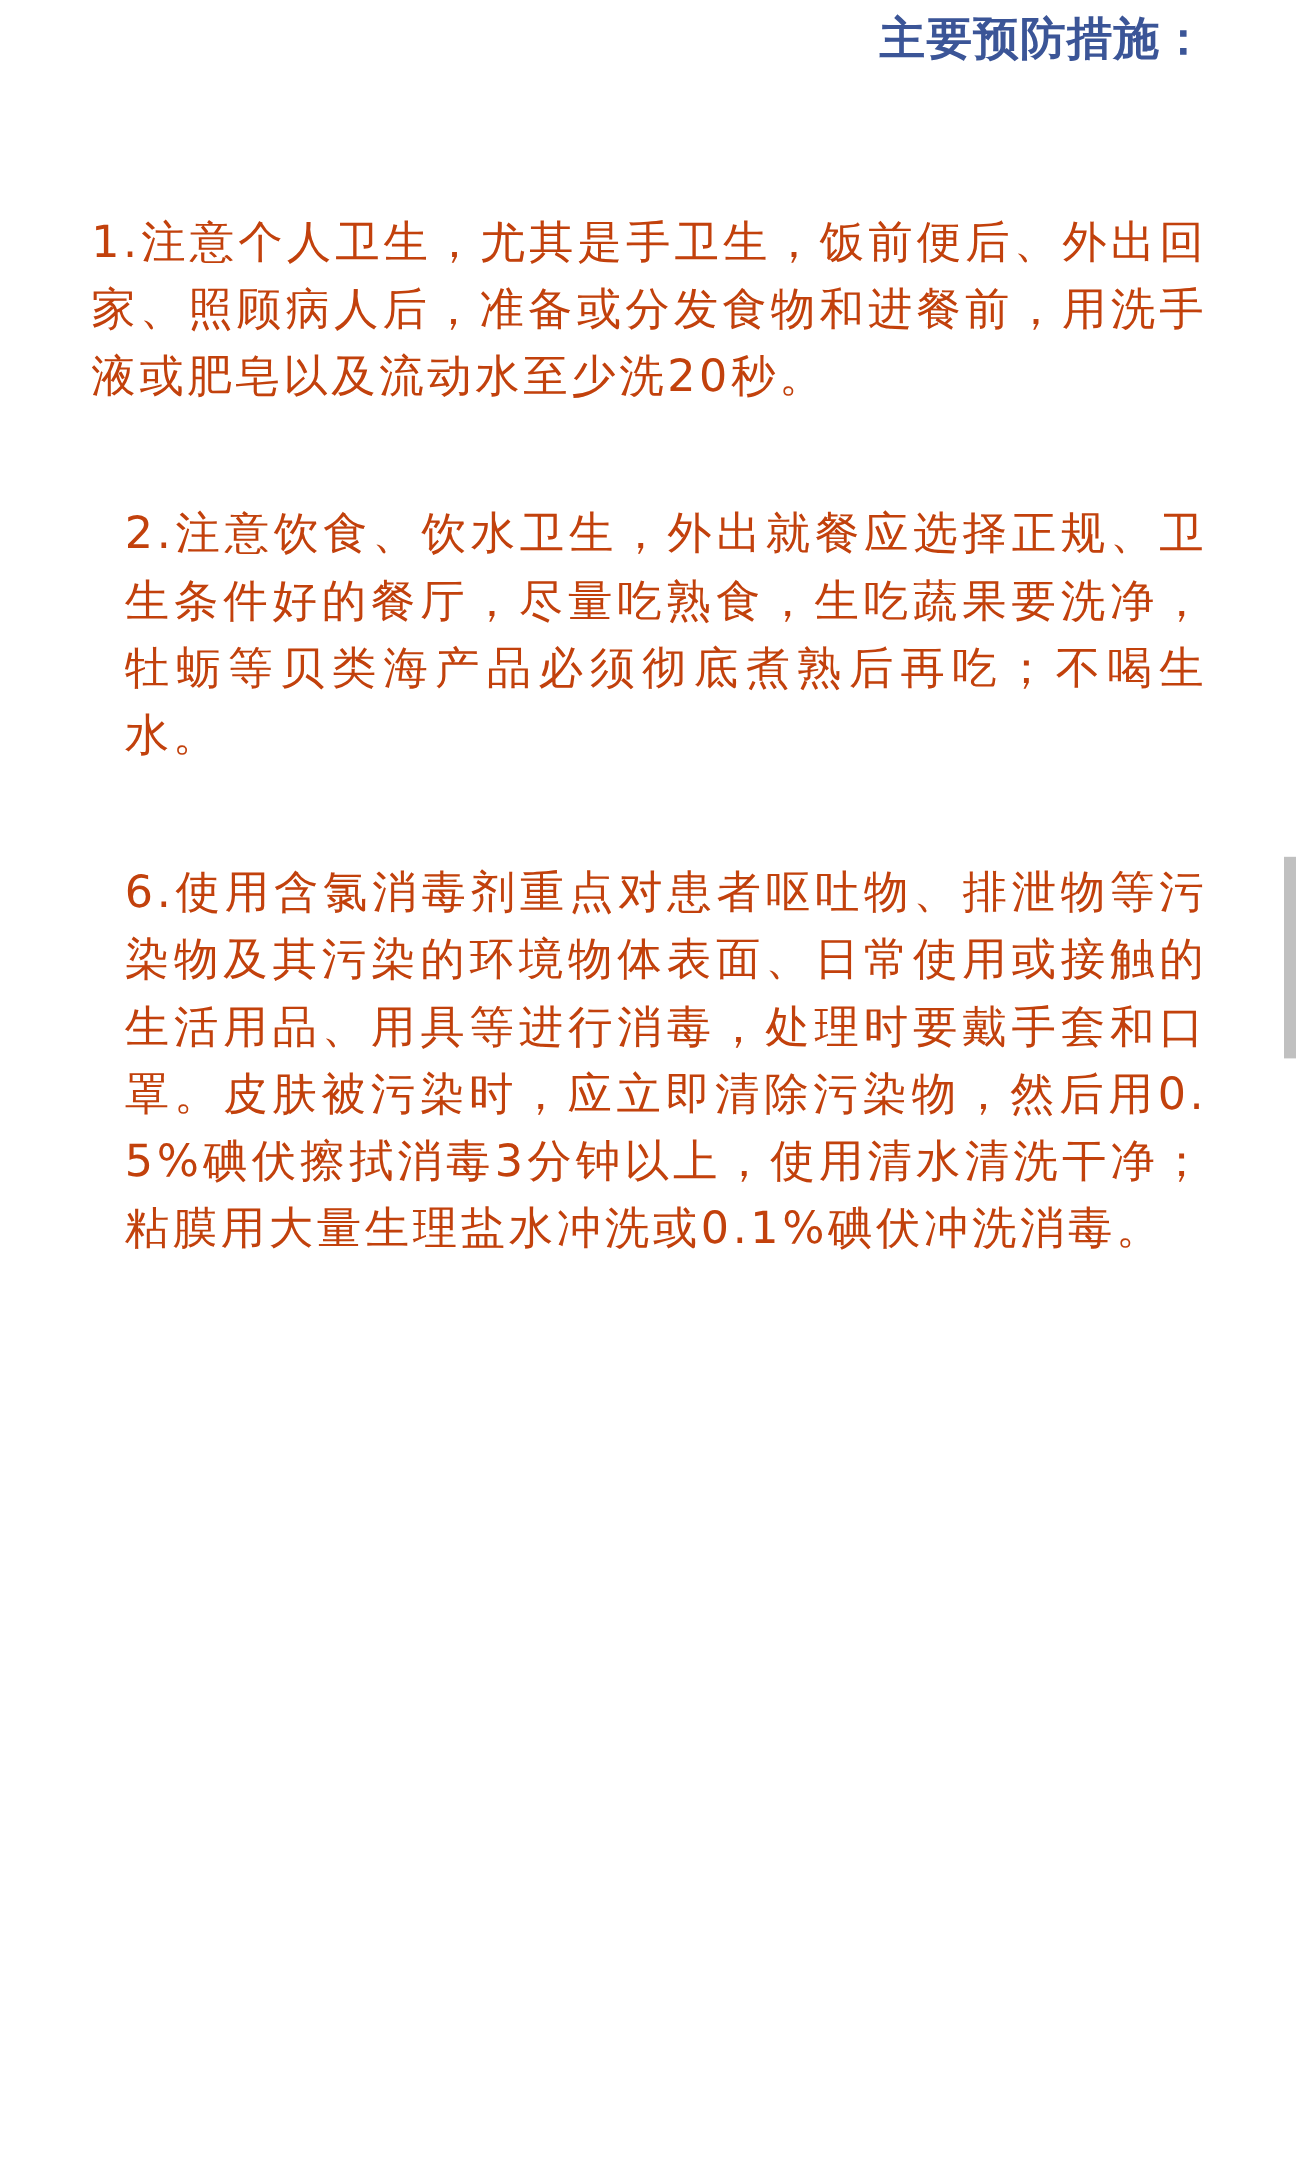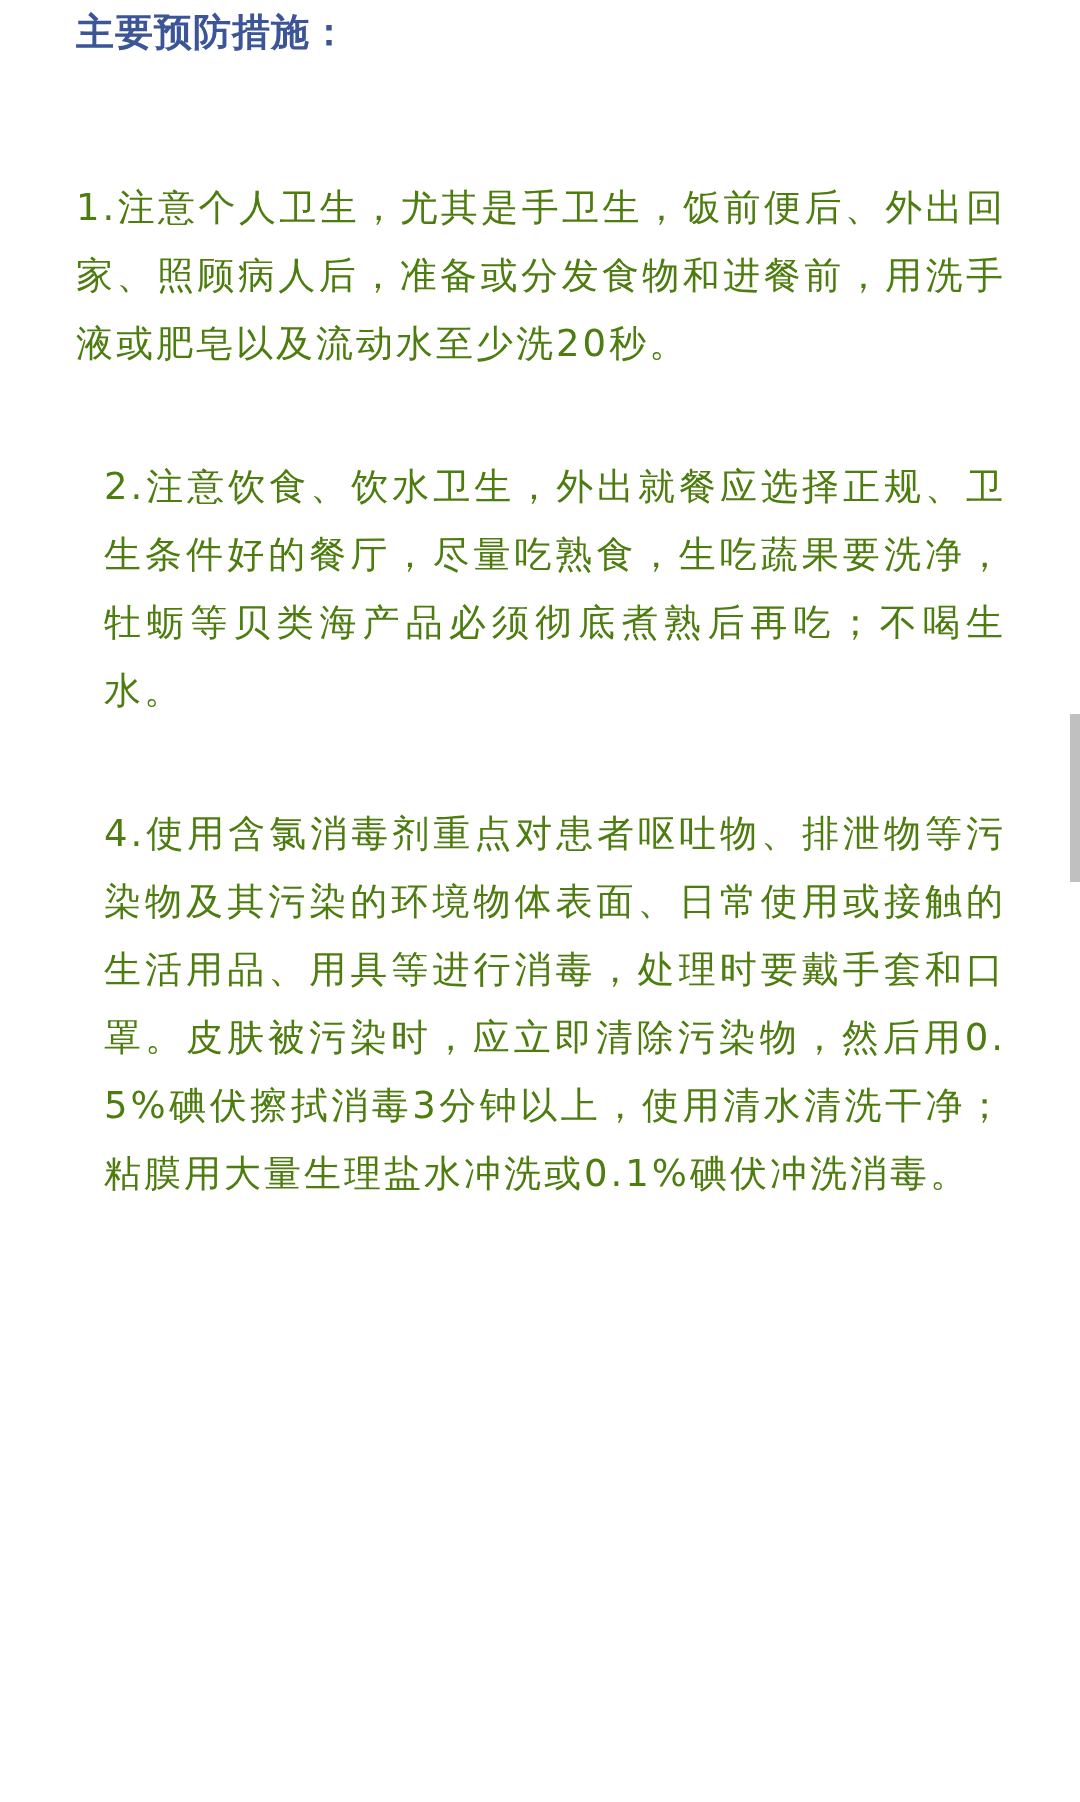--- a/index.html
+++ b/index.html
@@ -22,26 +22,27 @@
   }
   .heading {
     margin: 0;
     padding-top: 4px;
     height: 56px;
     line-height: 56px;
     font-size: 38px;
     font-weight: bold;
     color: #3b5597;
     letter-spacing: 1px;
+    text-align: right;
   }
   .para {
     margin: 0;
     font-size: 37px;
-    line-height: 68px;
-    color: #4d7c0f;
+    line-height: 56px;
+    color: #c2410c;
     letter-spacing: 3px;
     text-align: justify;
     word-break: break-all;
   }
   .para-1 { margin-top: 114px; }
   .para + .para { margin-top: 75px; margin-left: 28px; }
   .scrollbar-track {
     position: absolute;
     right: 0;
     top: 0;
@@ -57,18 +58,18 @@
     background: #c0c0c0;
   }
 </style>
 </head>
 <body>
 
 <div class="article">
   <h2 class="heading">主要预防措施：</h2>
   <p class="para para-1">1.注意个人卫生，尤其是手卫生，饭前便后、外出回家、照顾病人后，准备或分发食物和进餐前，用洗手液或肥皂以及流动水至少洗20秒。</p>
   <p class="para">2.注意饮食、饮水卫生，外出就餐应选择正规、卫生条件好的餐厅，尽量吃熟食，生吃蔬果要洗净，牡蛎等贝类海产品必须彻底煮熟后再吃；不喝生水。</p>
-  <p class="para">4.使用含氯消毒剂重点对患者呕吐物、排泄物等污染物及其污染的环境物体表面、日常使用或接触的生活用品、用具等进行消毒，处理时要戴手套和口罩。皮肤被污染时，应立即清除污染物，然后用0.5%碘伏擦拭消毒3分钟以上，使用清水清洗干净；粘膜用大量生理盐水冲洗或0.1%碘伏冲洗消毒。</p>
+  <p class="para">6.使用含氯消毒剂重点对患者呕吐物、排泄物等污染物及其污染的环境物体表面、日常使用或接触的生活用品、用具等进行消毒，处理时要戴手套和口罩。皮肤被污染时，应立即清除污染物，然后用0.5%碘伏擦拭消毒3分钟以上，使用清水清洗干净；粘膜用大量生理盐水冲洗或0.1%碘伏冲洗消毒。</p>
 </div>
 
 <div class="scrollbar-track">
   <div class="scrollbar-thumb"></div>
 </div>
 
 </body></html>

